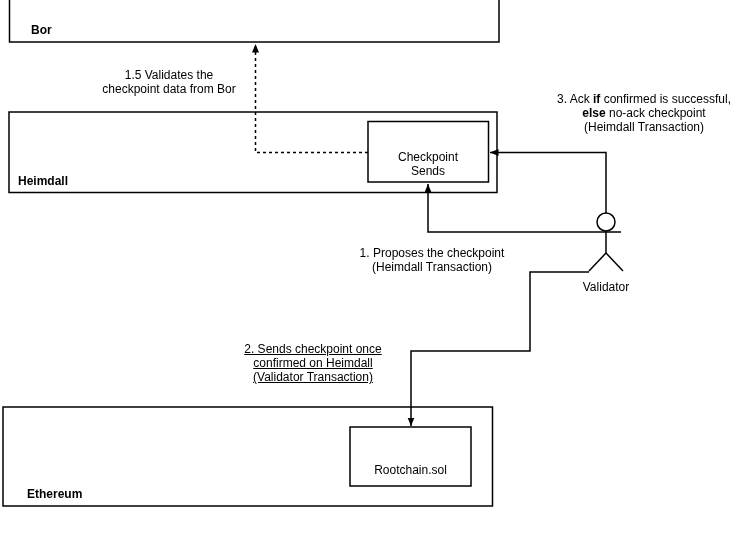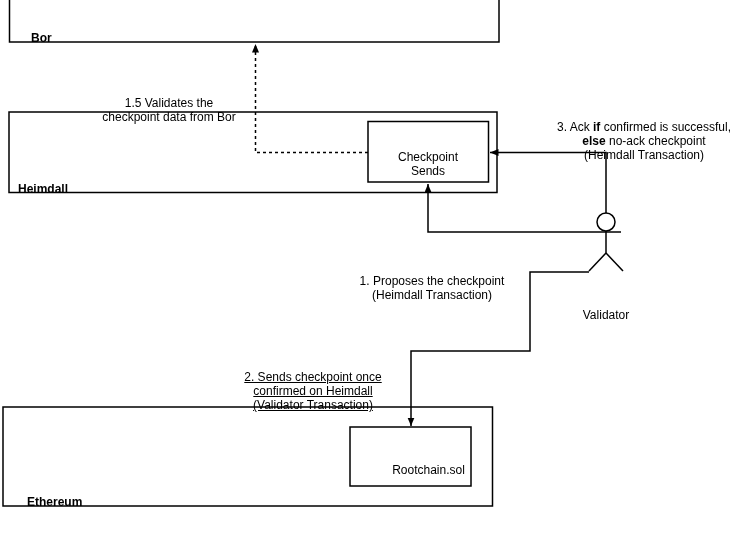--- a/index.html
+++ b/index.html
@@ -23,26 +23,24 @@
   }
   .lbl {
     position: absolute;
     font-size: 12px;
     line-height: 14px;
     white-space: nowrap;
     color: #000000;
   }
   .layer-lbl {
     font-weight: bold;
-    margin-top: 8px;
   }
   .note {
     text-align: center;
     transform: translateX(-50%);
-    margin-top: 28px;
   }
   .node-lbl {
     text-align: center;
     margin-top: 13px;
   }
 </style>
 </head>
 <body>
 
 <div id="canvas">
@@ -78,21 +76,21 @@
   </svg>
 
   <div class="lbl layer-lbl" style="left:31px; top:23px;">Bor</div>
   <div class="lbl layer-lbl" style="left:18px; top:174px;">Heimdall</div>
   <div class="lbl layer-lbl" style="left:27px; top:487px;">Ethereum</div>
 
   <div class="lbl node-lbl" style="left:368px; top:137px; width:120px;">
     <div>Checkpoint</div>
     <div>Sends</div>
   </div>
-  <div class="lbl node-lbl" style="left:350px; top:450px; width:121px;padding-left:18px;">Rootchain.sol</div>
+  <div class="lbl node-lbl" style="left:350px; top:450px; width:121px;">Rootchain.sol</div>
   <div class="lbl note" style="left:606px; top:280px;">Validator</div>
 
   <div class="lbl note" style="left:169px; top:68px;">
     <div>1.5 Validates the</div>
     <div>checkpoint data from Bor</div>
   </div>
 
   <div class="lbl note" style="left:432px; top:246px;">
     <div>1. Proposes the checkpoint</div>
     <div>(Heimdall Transaction)</div>

